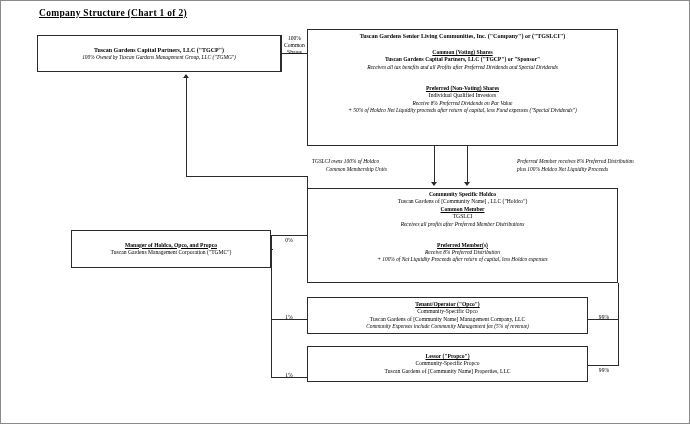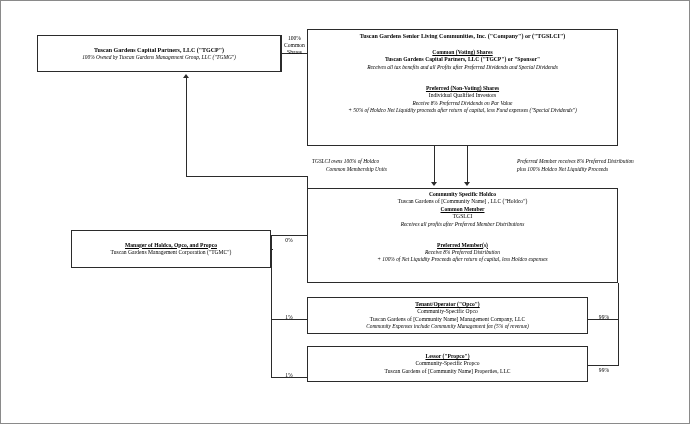--- a/index.html
+++ b/index.html
@@ -73,20 +73,21 @@
     border-left:3px solid transparent;
     border-right:3px solid transparent;
     border-bottom:4px solid #2b2b2b;
   }
 </style>
 </head>
 <body>
 
 <div id="page">
 
+  <div class="title">Company Structure (Chart 1 of 2)</div>
 
   <div class="box" style="left:36px;top:34px;width:244px;height:37px;display:flex;flex-direction:column;justify-content:center;">
     <div class="l6 b">Tuscan Gardens Capital Partners, LLC ("TGCP")</div>
     <div class="l i">100% Owned by Tuscan Gardens Management Group, LLC  ("TGMG")</div>
   </div>
 
   <div class="hline" style="left:280px;top:52px;width:26px;"></div>
   <div class="vline" style="left:280px;top:34px;height:37px;"></div>
   <div class="pct" style="left:281px;top:34px;width:25px;">
     <div>100%</div>

